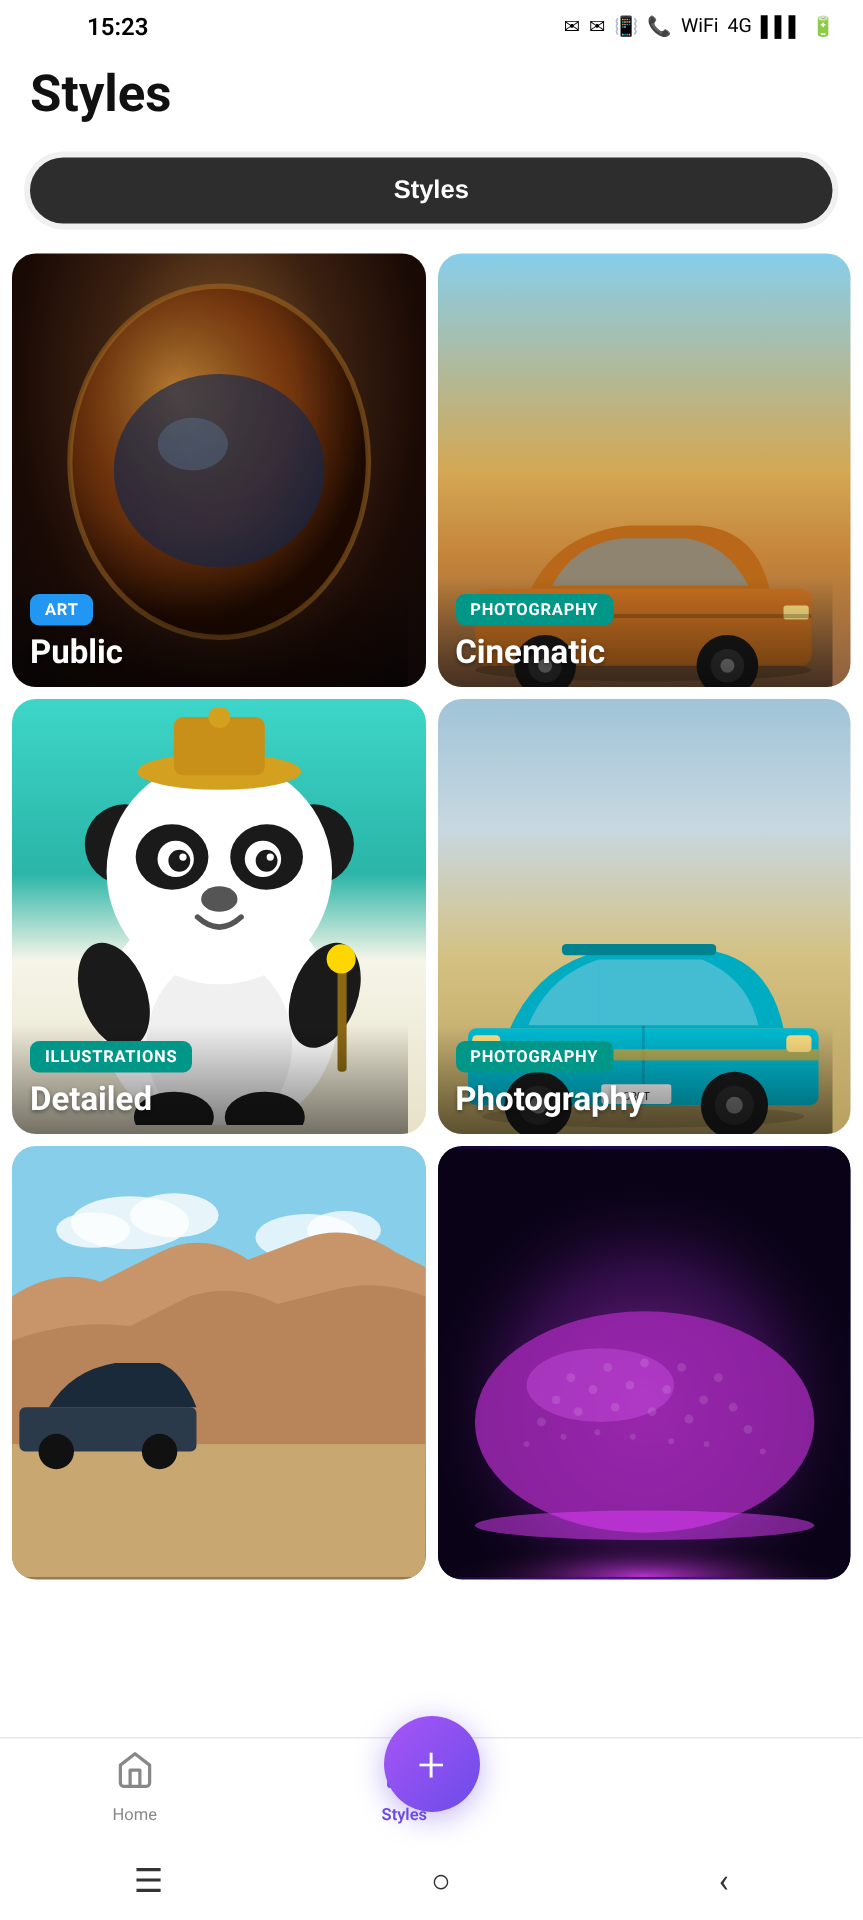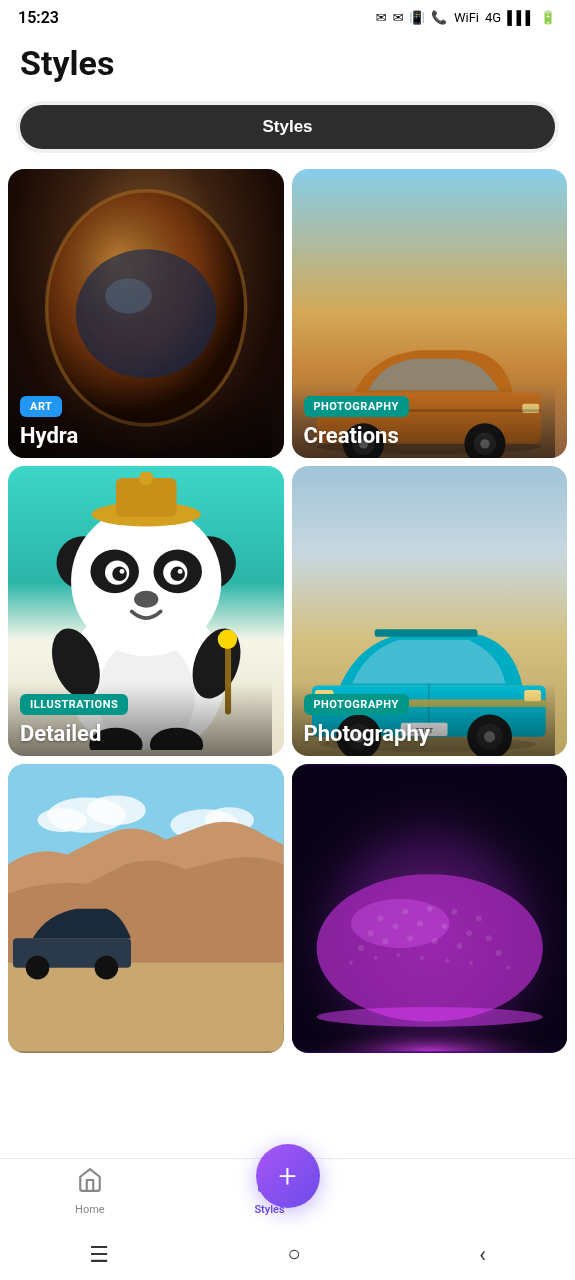--- a/index.html
+++ b/index.html
@@ -13,20 +13,21 @@
       overflow-x: hidden;
     }
 
     
     .status-bar {
       display: flex;
       justify-content: space-between;
       align-items: center;
       padding: 8px 18px 4px;
       background: #fff;
+      margin-left: 40px;
     }
     .status-time {
       font-size: 16px;
       font-weight: 600;
       color: #000;
     }
     .status-icons {
       display: flex;
       align-items: center;
       gap: 6px;
@@ -295,21 +296,21 @@
           <ellipse cx="100" cy="110" rx="85" ry="100" fill="url(#hg2)"></ellipse>
 
           <ellipse cx="100" cy="115" rx="60" ry="55" fill="rgba(20,40,80,0.7)"></ellipse>
           <ellipse cx="85" cy="100" rx="20" ry="15" fill="rgba(100,150,200,0.3)"></ellipse>
 
           <ellipse cx="100" cy="110" rx="85" ry="100" fill="none" stroke="rgba(180,120,40,0.5)" stroke-width="3"></ellipse>
         </svg>
       </div>
       <div class="card-labels">
         <span class="category-badge badge-art">ART</span><br>
-        <span class="card-name">Hydra</span>
+        <span class="card-name">Public</span>
       </div>
     </div>
 
     <div class="style-card card-bg-cinematic">
 
       <div class="car-overlay">
         <svg viewBox="0 0 280 140" width="95%" xmlns="http://www.w3.org/2000/svg">
 
           <ellipse cx="140" cy="128" rx="120" ry="8" fill="rgba(0,0,0,0.2)"></ellipse>
 
@@ -327,21 +328,21 @@
           <circle cx="70" cy="125" r="5" fill="#888"></circle>
           <circle cx="200" cy="125" r="22" fill="#1a1a1a"></circle>
           <circle cx="200" cy="125" r="12" fill="#333"></circle>
           <circle cx="200" cy="125" r="5" fill="#888"></circle>
 
           <rect x="20" y="88" width="240" height="3" rx="1" fill="rgba(0,0,0,0.2)"></rect>
         </svg>
       </div>
       <div class="card-labels">
         <span class="category-badge badge-photography">PHOTOGRAPHY</span><br>
-        <span class="card-name">Creations</span>
+        <span class="card-name">Cinematic</span>
       </div>
     </div>
 
     <div class="style-card card-bg-detailed">
       <div class="panda-overlay">
         <svg viewBox="0 0 200 230" width="88%" xmlns="http://www.w3.org/2000/svg">
 
           <ellipse cx="100" cy="170" rx="65" ry="65" fill="white"></ellipse>
 
           <ellipse cx="100" cy="185" rx="40" ry="48" fill="#f0f0f0"></ellipse>

